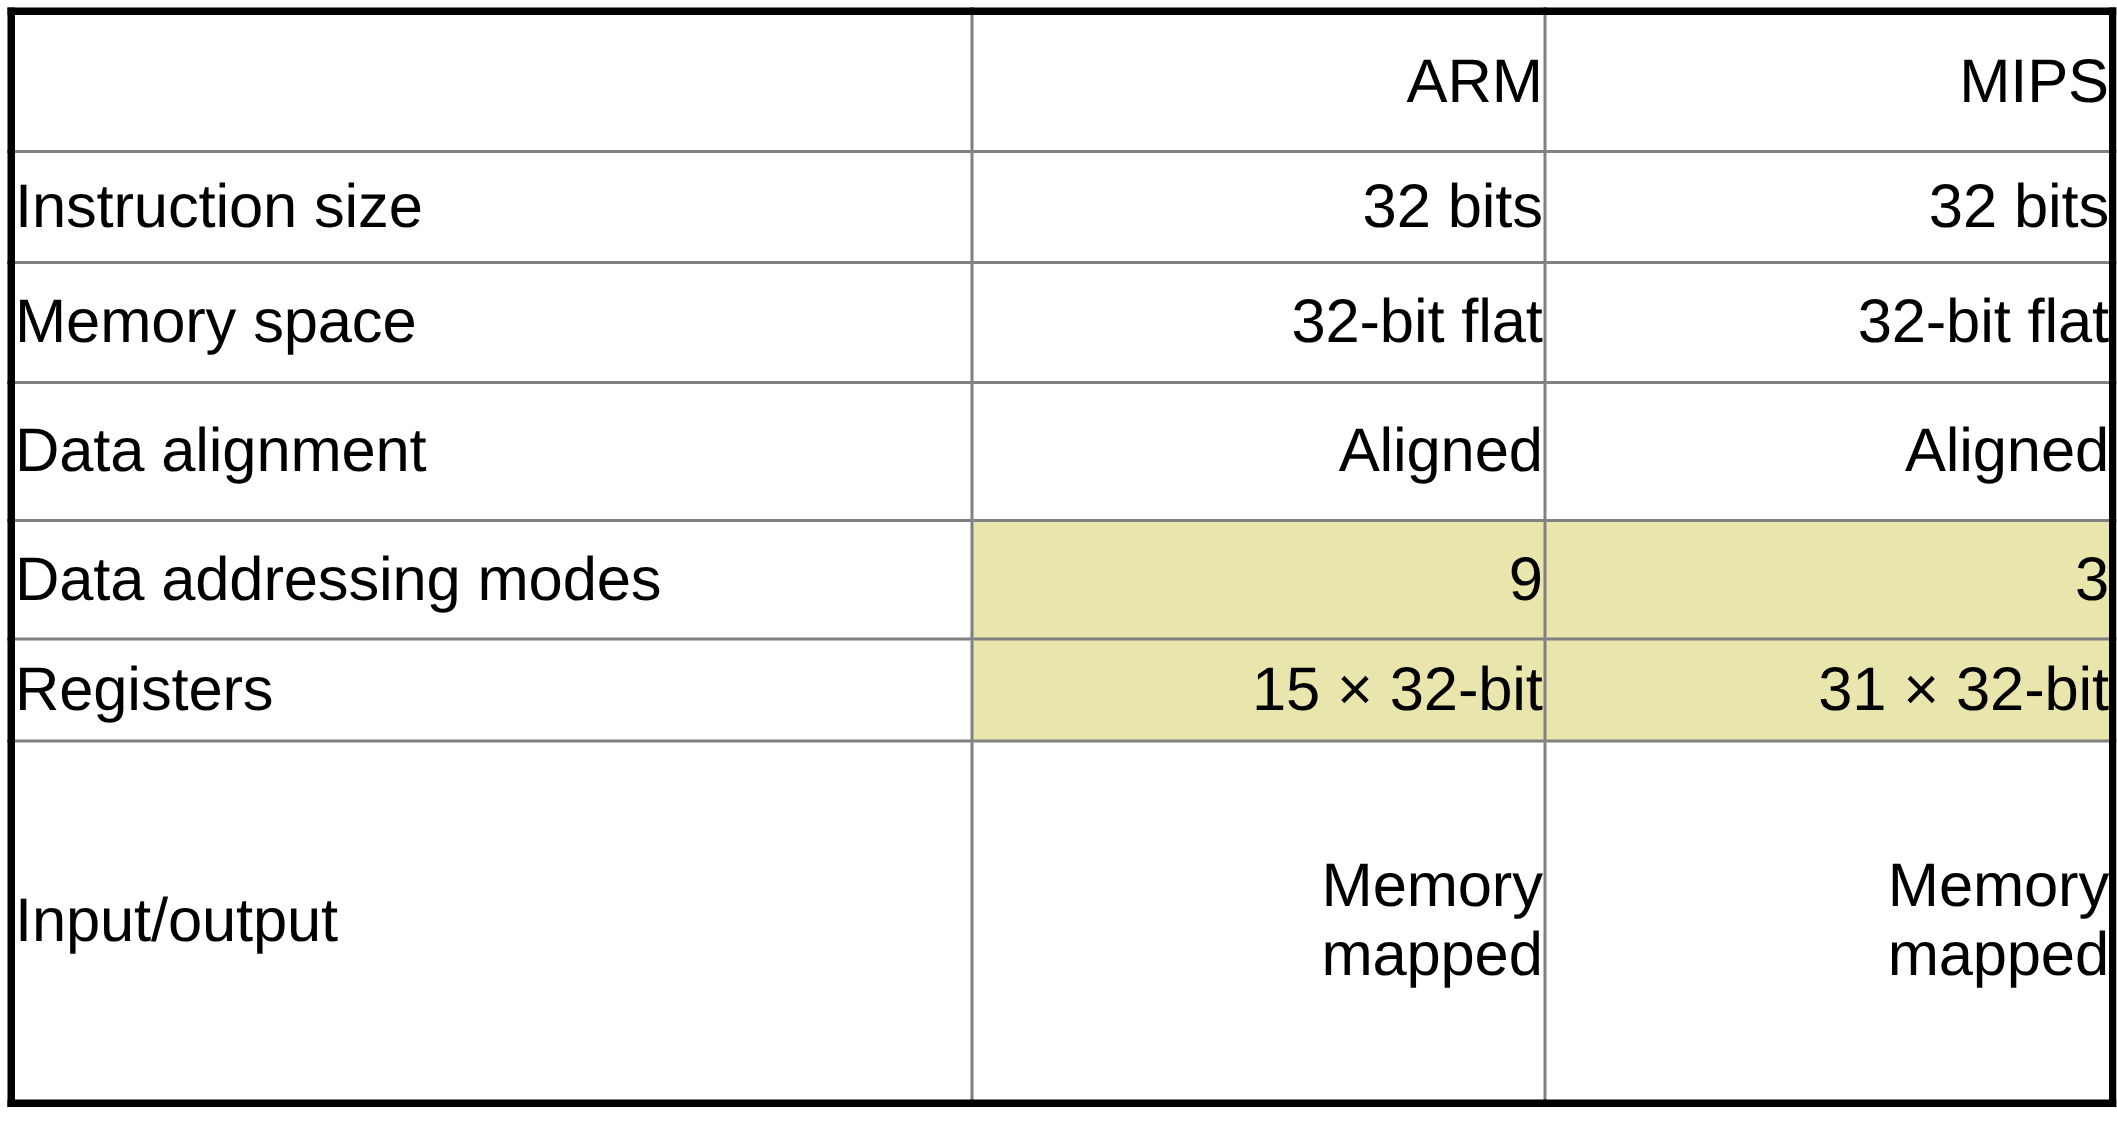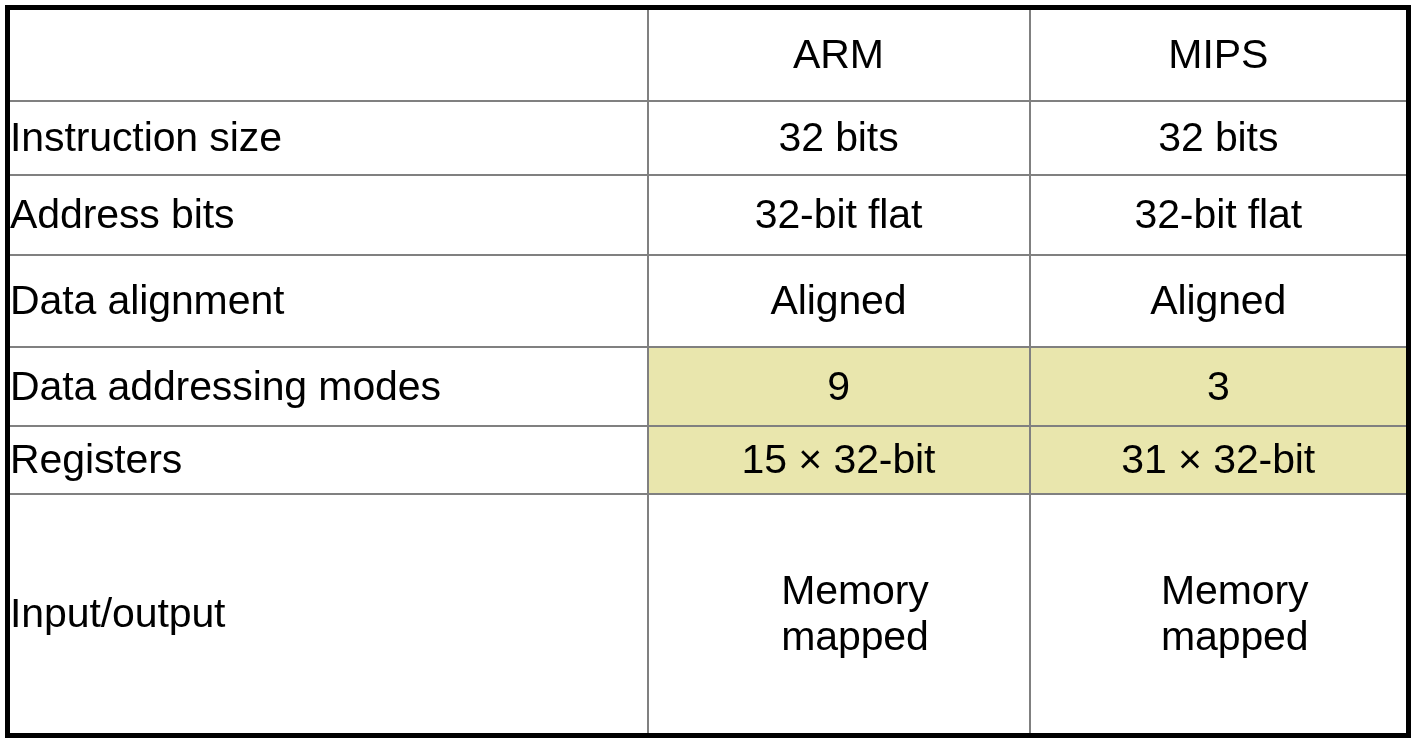--- a/index.html
+++ b/index.html
@@ -50,21 +50,21 @@
     background: #ffffff;
     box-sizing: border-box;
   }
 
   .cell-label {
     text-align: left;
     padding-left: 12px;
   }
 
   .cell-val {
-    text-align: center;
+    text-align: right;
   }
 
   tr.r-head td { height: 86px; }
   tr.r-1 td    { height: 70px; }
   tr.r-2 td    { height: 68px; }
   tr.r-3 td    { height: 73px; }
   tr.r-4 td    { height: 85px; }
   tr.r-5 td    { height: 72px; }
   tr.r-6 td    { height: 62px; margin-top: 12px; }
   tr.r-7 td    { height: 222px; }
@@ -97,21 +97,21 @@
       </tr>
 
 
       <tr class="r-2">
         <td class="cell-label">Instruction size</td>
         <td class="cell-val">32 bits</td>
         <td class="cell-val">32 bits</td>
       </tr>
 
       <tr class="r-3">
-        <td class="cell-label">Address bits</td>
+        <td class="cell-label">Memory space</td>
         <td class="cell-val">32-bit flat</td>
         <td class="cell-val">32-bit flat</td>
       </tr>
 
       <tr class="r-4">
         <td class="cell-label">Data alignment</td>
         <td class="cell-val">Aligned</td>
         <td class="cell-val">Aligned</td>
       </tr>
 

